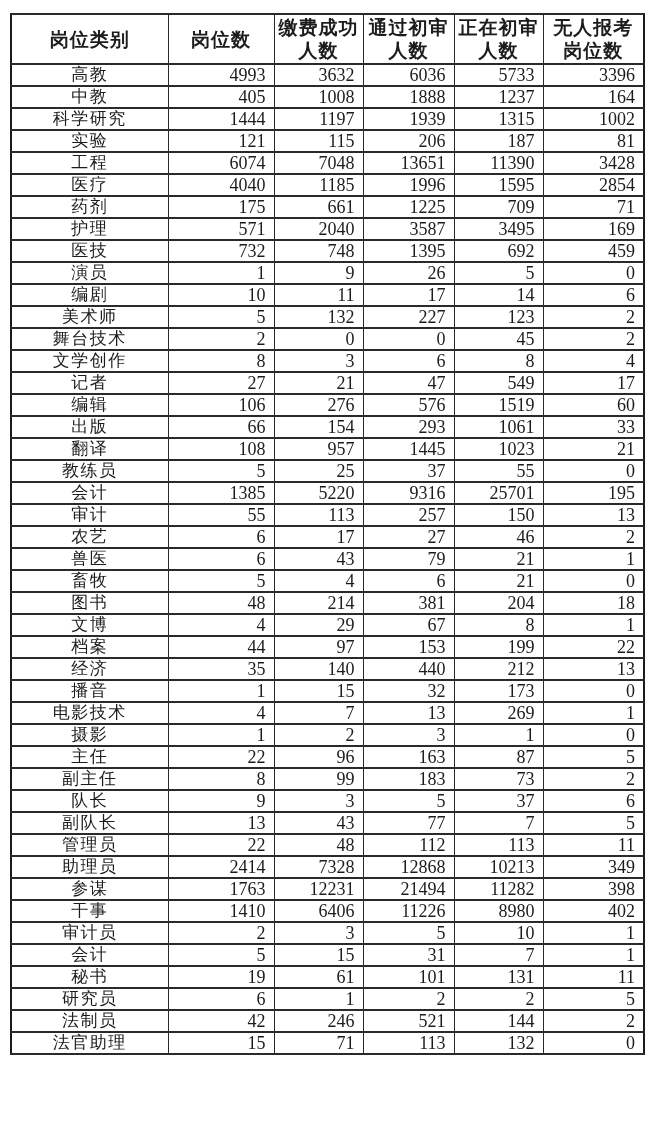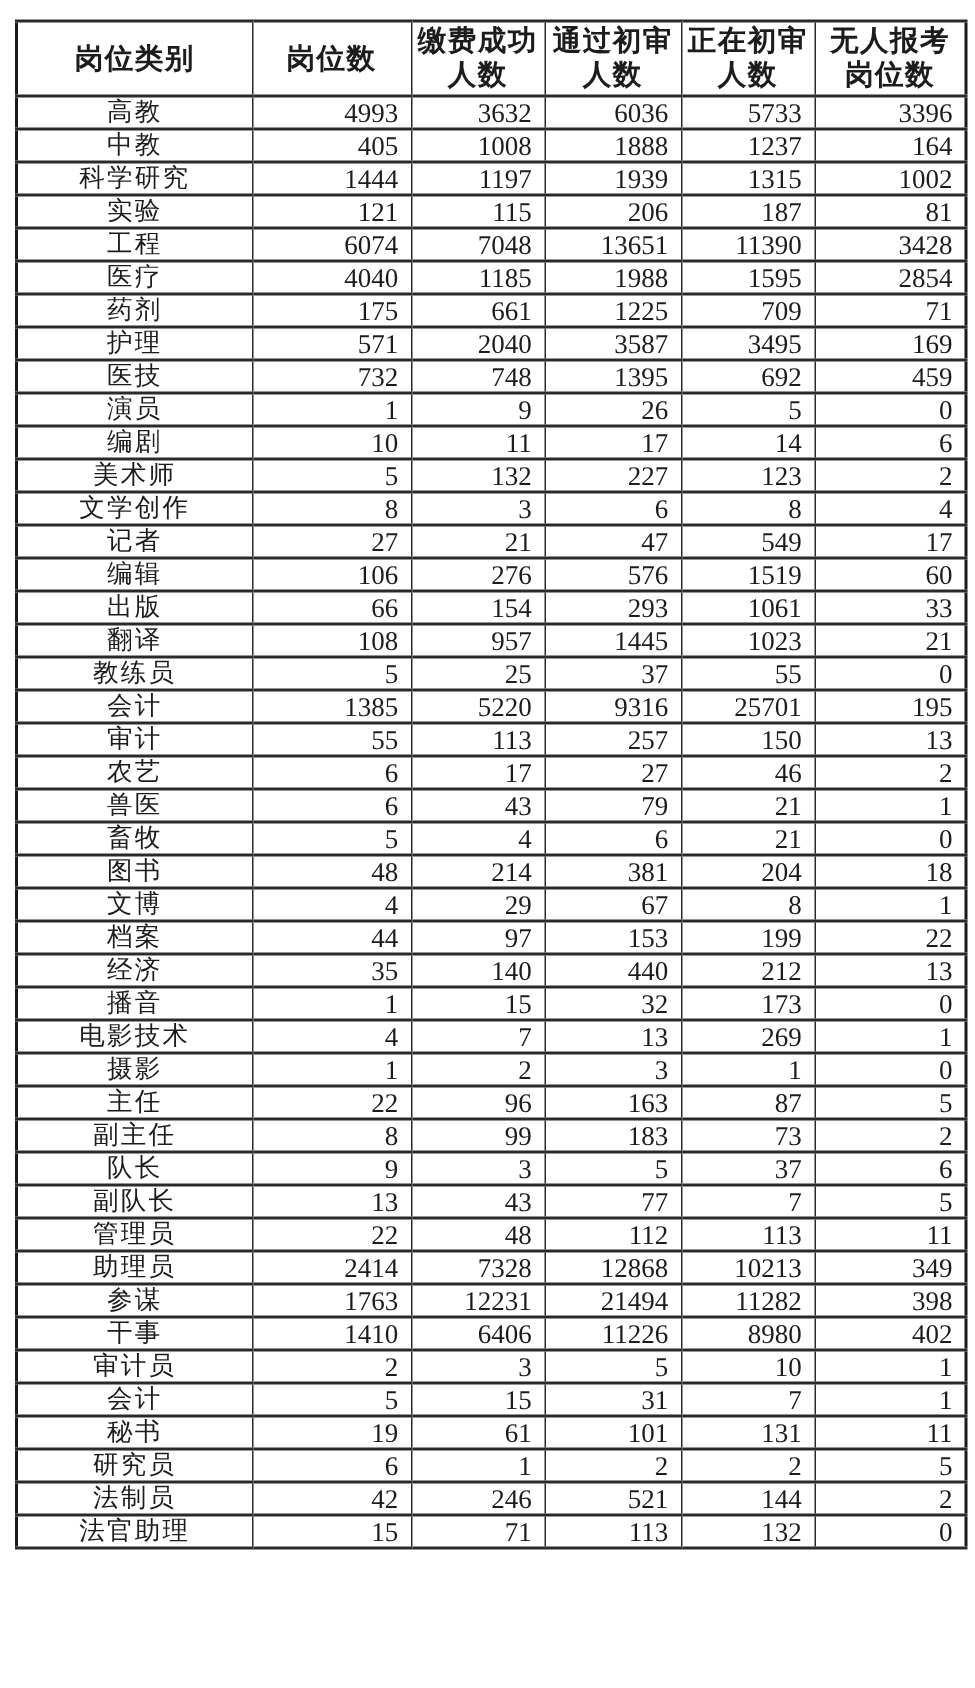--- a/index.html
+++ b/index.html
@@ -135,21 +135,21 @@
           <td class="cell num">6074</td>
           <td class="cell num">7048</td>
           <td class="cell num">13651</td>
           <td class="cell num">11390</td>
           <td class="cell num">3428</td>
         </tr>
         <tr>
           <td class="cell cat">医疗</td>
           <td class="cell num">4040</td>
           <td class="cell num">1185</td>
-          <td class="cell num">1988</td>
+          <td class="cell num">1996</td>
           <td class="cell num">1595</td>
           <td class="cell num">2854</td>
         </tr>
         <tr>
           <td class="cell cat">药剂</td>
           <td class="cell num">175</td>
           <td class="cell num">661</td>
           <td class="cell num">1225</td>
           <td class="cell num">709</td>
           <td class="cell num">71</td>
@@ -188,20 +188,28 @@
         </tr>
         <tr>
           <td class="cell cat">美术师</td>
           <td class="cell num">5</td>
           <td class="cell num">132</td>
           <td class="cell num">227</td>
           <td class="cell num">123</td>
           <td class="cell num">2</td>
         </tr>
         <tr>
+          <td class="cell cat">舞台技术</td>
+          <td class="cell num">2</td>
+          <td class="cell num">0</td>
+          <td class="cell num">0</td>
+          <td class="cell num">45</td>
+          <td class="cell num">2</td>
+        </tr>
+        <tr>
           <td class="cell cat">文学创作</td>
           <td class="cell num">8</td>
           <td class="cell num">3</td>
           <td class="cell num">6</td>
           <td class="cell num">8</td>
           <td class="cell num">4</td>
         </tr>
         <tr>
           <td class="cell cat">记者</td>
           <td class="cell num">27</td>

